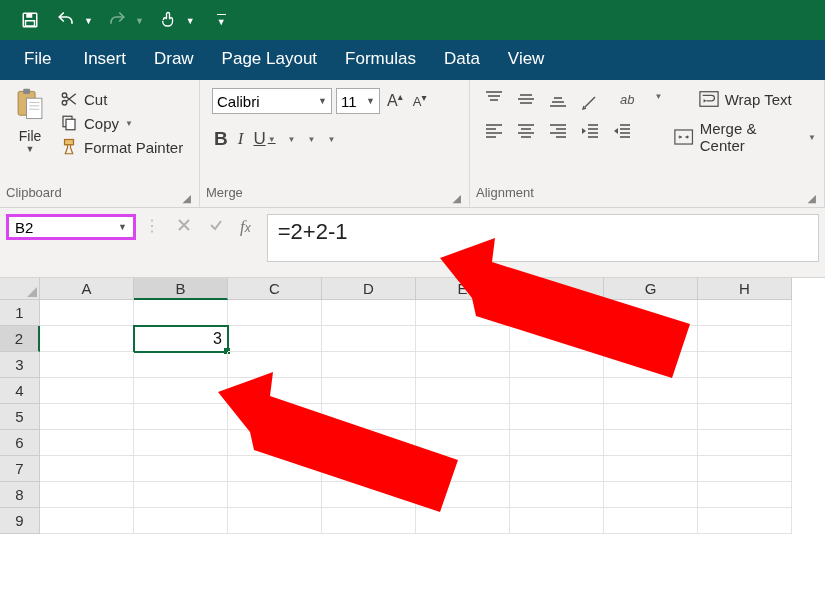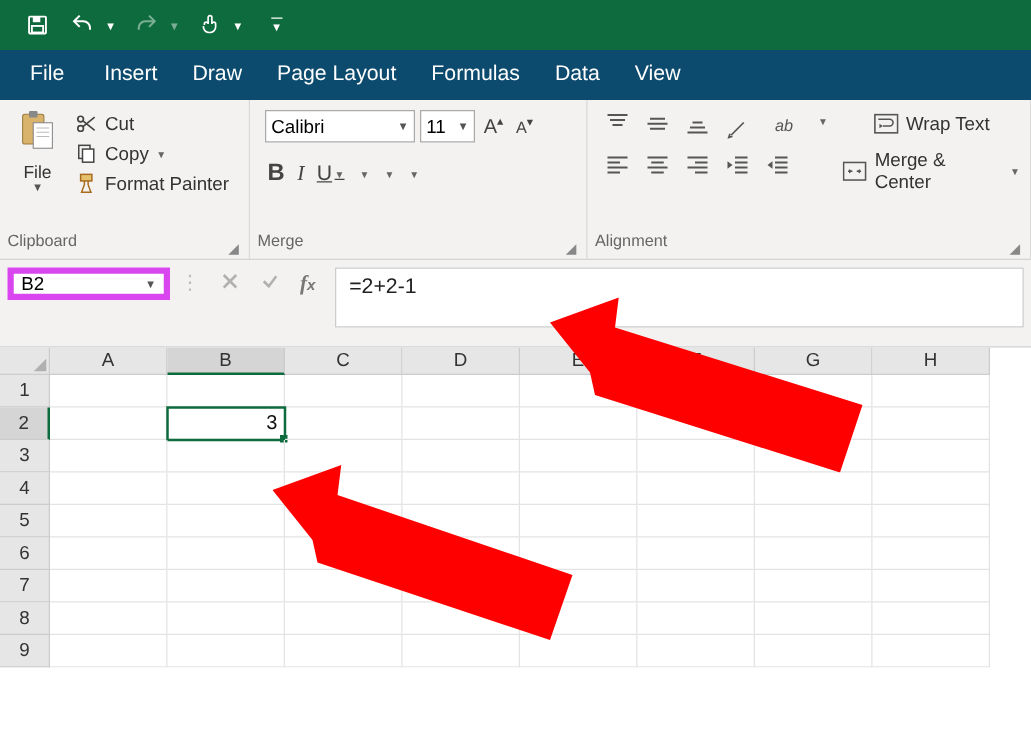--- a/index.html
+++ b/index.html
@@ -58,25 +58,25 @@
 .align-rows { display: flex; flex-direction: column; gap: 10px; padding: 6px 2px 0 8px; }
 .align-row { display: flex; align-items: center; gap: 12px; }
 .align-row svg { width: 20px; height: 18px; }
 .wrap-merge { display: flex; flex-direction: column; gap: 12px; padding: 6px 2px 0 10px; }
 .wm-row { display: flex; align-items: center; gap: 6px; font-size: 15px; color: #333; justify-content: center; }
 .wm-row svg { width: 20px; height: 18px; }
 .align-body { display: flex; }
 
 
 .fxrow { height: 70px; background: #f3f2f1; border-bottom: 1px solid #d4d4d4; display: flex; align-items: flex-start; padding: 6px 6px 0; gap: 8px; }
-.namebox { width: 130px; height: 26px; background: #fff; border: 5px solid #d946ef; display: flex; align-items: center; justify-content: space-between; padding: 0 6px; font-size: 15px; }
-.fx-btns { display: flex; align-items: center; gap: 16px; padding: 0 8px; height: 26px; color: #b0b0b0; font-weight: bold; }
+.namebox { width: 130px; height: 26px; background: #fff; border: 3px solid #d946ef; display: flex; align-items: center; justify-content: space-between; padding: 0 6px; font-size: 15px; }
+.fx-btns { display: flex; align-items: center; gap: 16px; padding: 0 8px; height: 26px; color: #b0b0b0; }
 .fx-btns svg { width: 16px; height: 16px; }
 .fx-label { font-style: italic; font-family: "Times New Roman", serif; font-size: 17px; color: #777; }
-.fx-input { flex: 1; height: 48px; background: #fff; border: 1px solid #ccc; font-size: 17px; padding: 4px 10px; color: #222; }
+.fx-input { flex: 1; height: 48px; background: #fff; border: 1px solid #ccc; font-size: 22px; padding: 4px 10px; color: #222; }
 
 
 .grid { position: relative; }
 .col-headers { display: flex; height: 22px; }
 .corner { width: 40px; background: #e6e6e6; border-right: 1px solid #ccc; border-bottom: 1px solid #ccc; position: relative; }
 .corner::after { content: ""; position: absolute; right: 2px; bottom: 2px; width: 0; height: 0; border-right: 10px solid #b0b0b0; border-top: 10px solid transparent; }
 .col-h { width: 94px; background: #e6e6e6; border-right: 1px solid #ccc; border-bottom: 1px solid #ccc; text-align: center; font-size: 15px; color: #333; line-height: 22px; }
 .col-h.active { background: #d5d5d5; border-bottom: 2px solid #0e6b3d; }
 .grid-row { display: flex; height: 26px; }
 .row-h { width: 40px; background: #e6e6e6; border-right: 1px solid #ccc; border-bottom: 1px solid #ccc; text-align: center; font-size: 15px; color: #333; line-height: 26px; }

